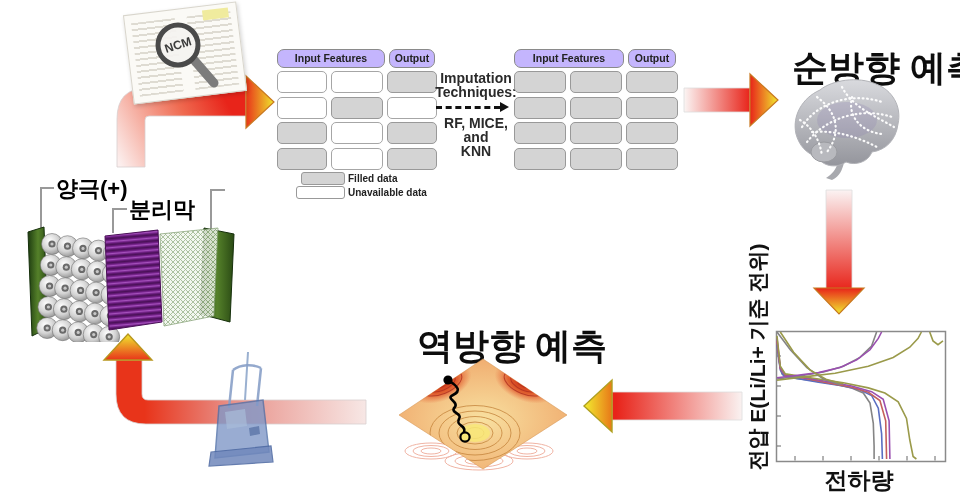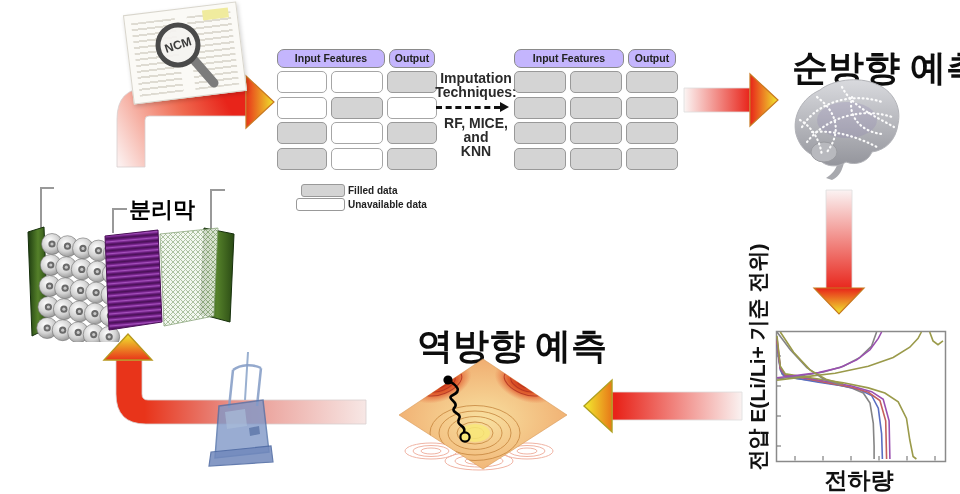--- a/index.html
+++ b/index.html
@@ -134,21 +134,21 @@
         <div class="cell"></div>
         <div class="cell filled"></div>
         <div class="cell"></div>
         <div class="cell filled"></div>
         <div class="cell"></div>
         <div class="cell filled"></div>
         <div class="cell filled"></div>
         <div class="cell"></div>
         <div class="cell filled"></div>
       </div>
-    <div style="margin:14px 0 0 24px">
+    <div style="margin:2px 0 0 24px">
       <div class="legend-row">
         <div class="swatch filled"></div>
         <div class="legend-label">Filled data</div>
       </div>
       <div class="legend-row" style="margin-left:-5px">
         <div class="swatch empty" style="width:47px"></div>
         <div class="legend-label">Unavailable data</div>
       </div>
     </div>
   </div>
@@ -409,15 +409,16 @@
         <circle cx="101.2" cy="114.8" r="1.6" fill="#c8c8c8"></circle>
       </g>
 
     <polygon points="196,6 226,12 222,100 192,92" fill="url(#gGreen)" stroke="#16300c" stroke-width="1"></polygon>
 
     <polygon points="97,14 150,8 154,100 101,108" fill="url(#pStripes)" stroke="#4a1058" stroke-width="1"></polygon>
 
     <polygon points="152,12 210,6 206,94 156,104" fill="url(#pMesh)" opacity="0.85" stroke="#7a986a" stroke-width="0.8"></polygon>
   </svg>
 
+  <div class="abs klabel" style="left:56px;top:174px">양극(+)</div>
   <div class="abs klabel" style="left:129px;top:195px">분리막</div>
 
 </div>
 
 </body></html>

